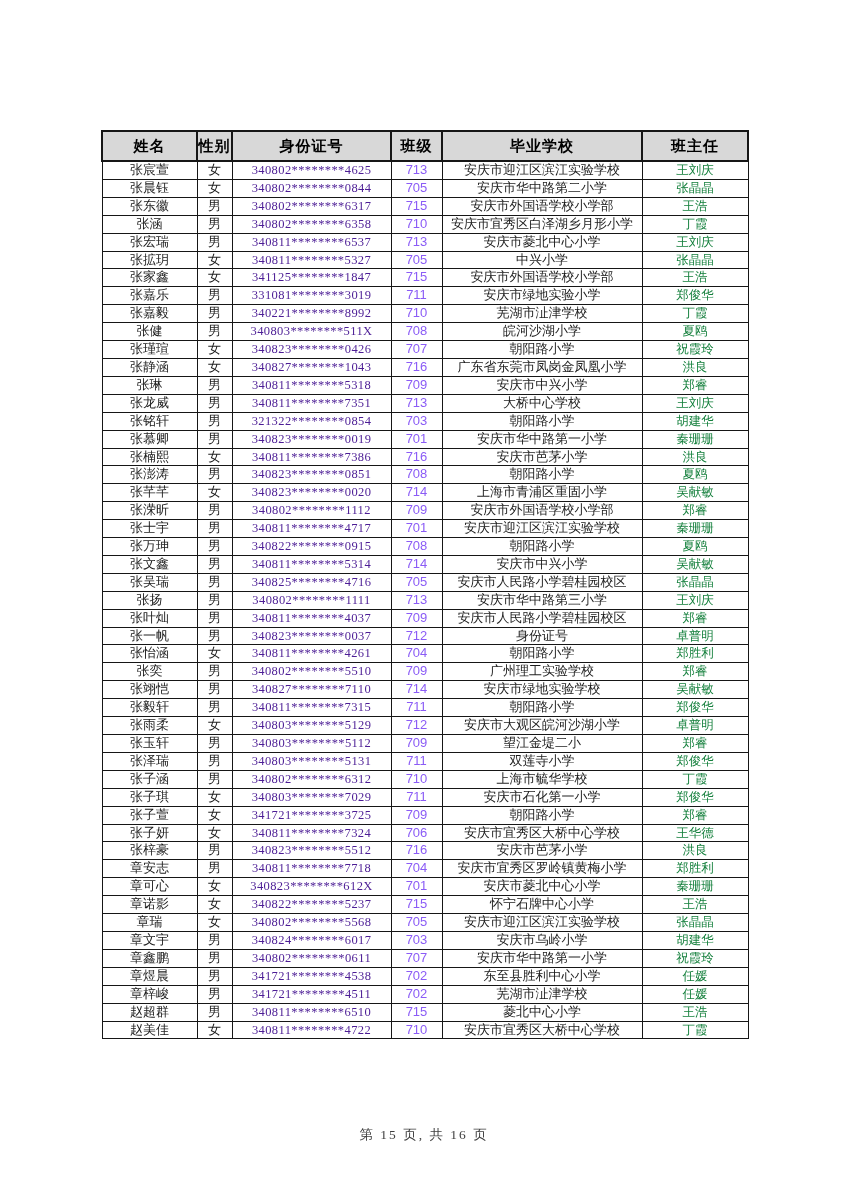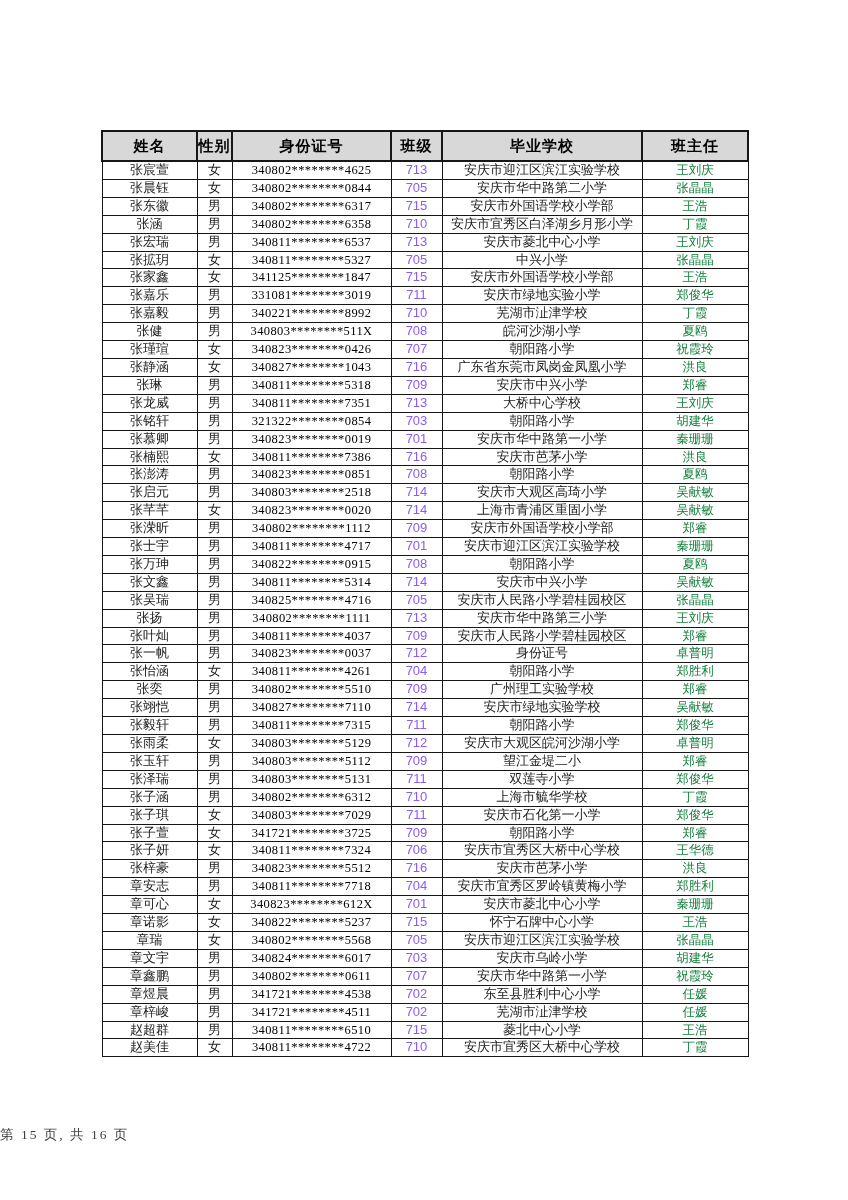--- a/index.html
+++ b/index.html
@@ -56,38 +56,38 @@
   
   col.w-name    { width: 95px;  }
   col.w-gender  { width: 35px;  }
   col.w-id      { width: 159px; }
   col.w-class   { width: 51px;  }
   col.w-school  { width: 200px; }
   col.w-teacher { width: 106px; }
   
   table.roster tbody td.c2 {
     font-family: "Liberation Serif", serif;
-    color: #000000;
+    color: #4c1d95;
     font-size: 12.5px;
     letter-spacing: 0.4px;
   }
   table.roster tbody td.c3 {
     font-size: 13px;
     color: #8b5cf6;
   }
   table.roster tbody td.c5 {
     color: #15803d;
     font-size: 12.5px;
   }
   .page-footer {
     position: absolute;
     left: 0;
     top: 1126px;
     width: 848px;
-    text-align: left;
+    text-align: center;
     font-family: "Liberation Serif", serif;
     font-size: 13.5px;
     color: #3f3f3f;
     letter-spacing: 2px;
   }
 </style>
 </head>
 <body>
 
 <div class="sheet">
@@ -250,28 +250,20 @@
         </tr>
         <tr>
           <td class="c0">张澎涛</td>
           <td class="c1">男</td>
           <td class="c2">340823********0851</td>
           <td class="c3">708</td>
           <td class="c4">朝阳路小学</td>
           <td class="c5">夏鸥</td>
         </tr>
         <tr>
-          <td class="c0">张启元</td>
-          <td class="c1">男</td>
-          <td class="c2">340803********2518</td>
-          <td class="c3">714</td>
-          <td class="c4">安庆市大观区高琦小学</td>
-          <td class="c5">吴献敏</td>
-        </tr>
-        <tr>
           <td class="c0">张芊芊</td>
           <td class="c1">女</td>
           <td class="c2">340823********0020</td>
           <td class="c3">714</td>
           <td class="c4">上海市青浦区重固小学</td>
           <td class="c5">吴献敏</td>
         </tr>
         <tr>
           <td class="c0">张溁昕</td>
           <td class="c1">男</td>

